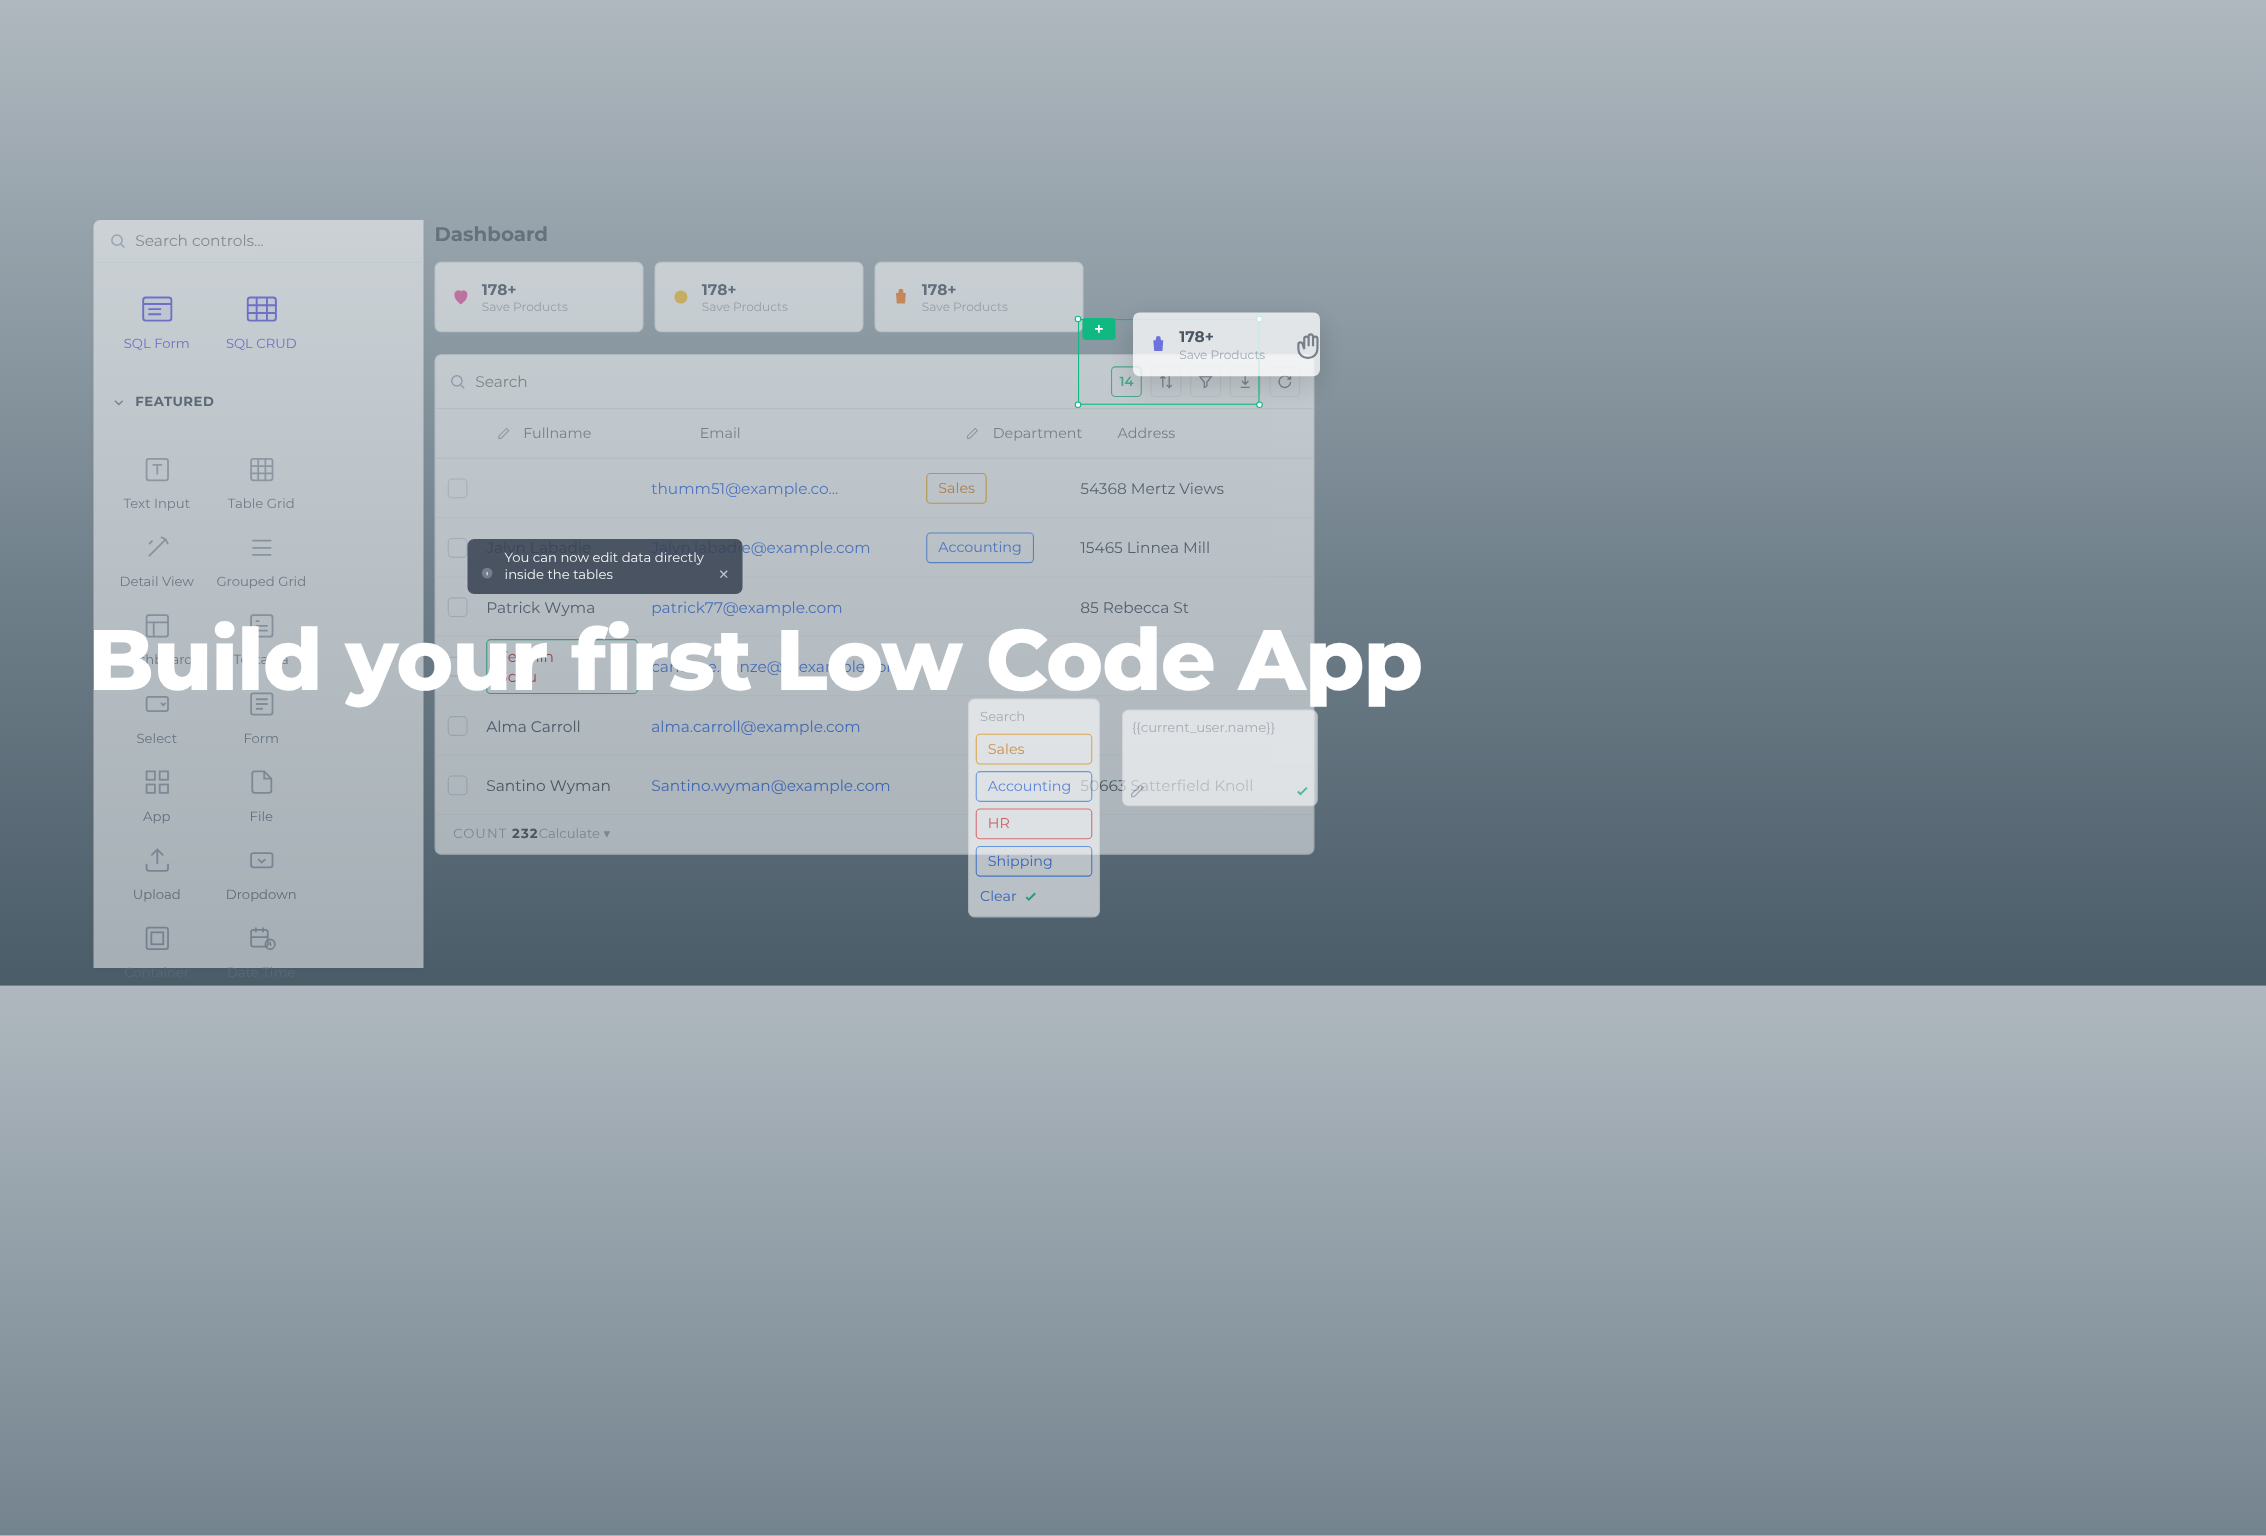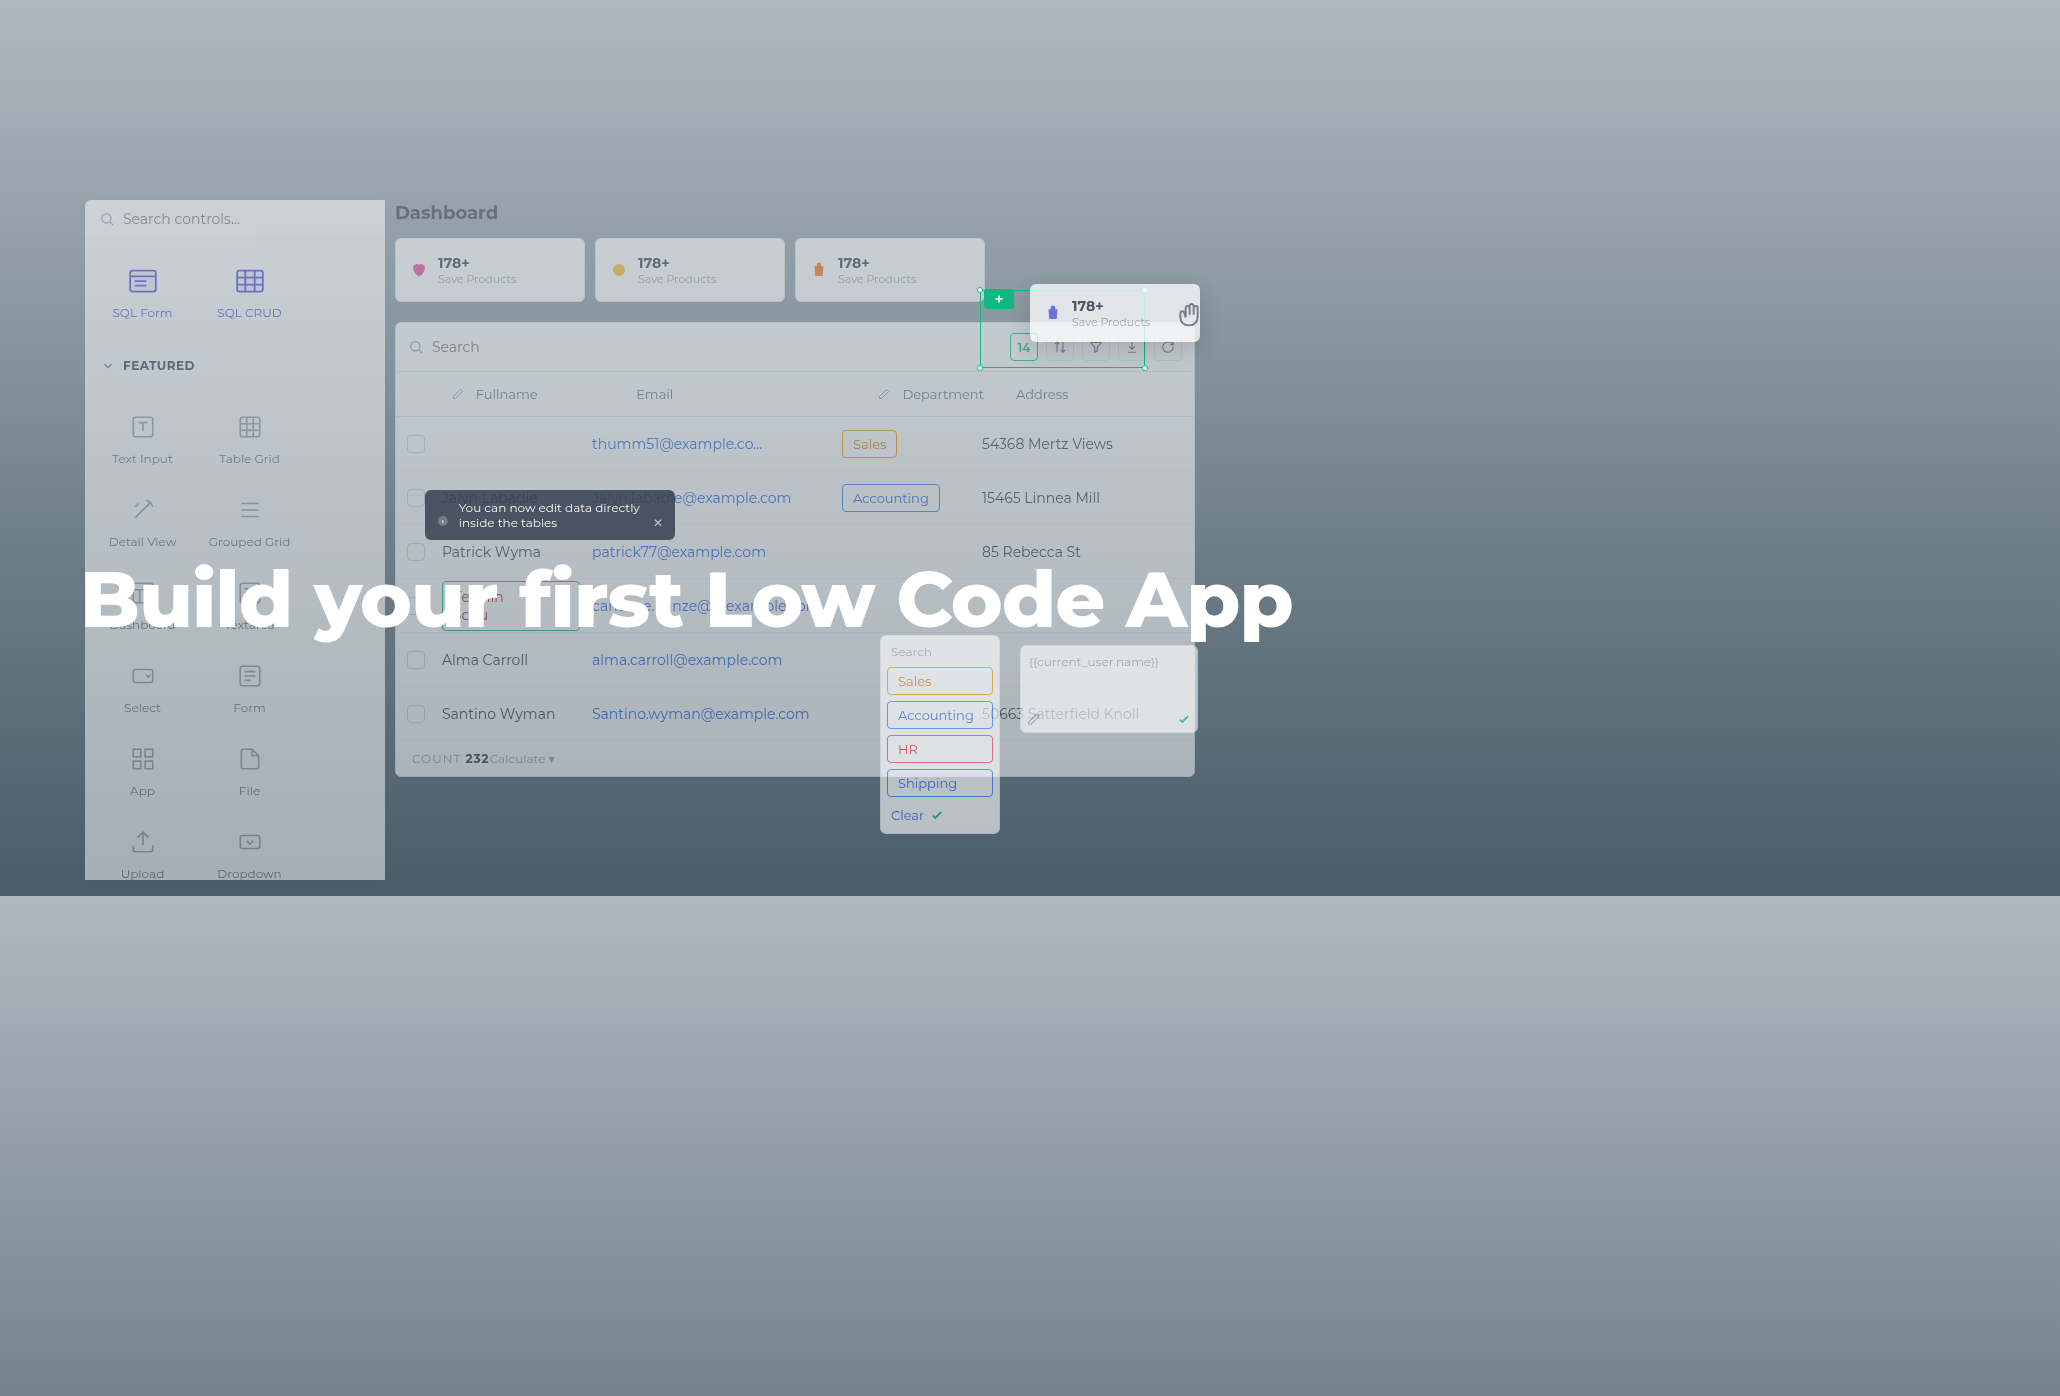--- a/index.html
+++ b/index.html
@@ -4,21 +4,21 @@
 <style>
 *{box-sizing:border-box;margin:0;padding:0;font-family:Montserrat,-apple-system,BlinkMacSystemFont,"Segoe UI",Roboto,sans-serif}
 body{width:1322px;height:896px;overflow:hidden;position:relative;background:linear-gradient(180deg,#afb8bf 0%,#8a98a1 35%,#6f7f8a 60%,#4a5c68 100%);border-radius:16px}
 .app{position:absolute;top:200px;left:85px;width:1120px;height:680px;display:flex;opacity:.5}
 .sidebar{width:300px;background:#fff;border-radius:6px 0 0 0;box-shadow:0 2px 8px rgba(0,0,0,.05)}
 .tabs{display:flex;border-bottom:1px solid #e5e7eb}
 .tab{padding:14px 18px;font-size:13px;font-weight:700;color:#374151;letter-spacing:.5px}
 .tab.market{color:#10b981;display:flex;align-items:center;gap:4px;font-weight:600}
 .search-row{display:flex;align-items:center;padding:10px 14px;gap:8px;border-bottom:1px solid #f3f4f6}
 .search-row input{border:none;outline:none;font-size:14px;color:#6b7280;flex:1;background:transparent}
-.grid-controls{display:flex;flex-wrap:wrap;padding:18px 10px;gap:12px}
+.grid-controls{display:flex;flex-wrap:wrap;padding:18px 10px;gap:0}
 .ctrl{width:95px;display:flex;flex-direction:column;align-items:center;gap:8px;padding:8px 4px}
 .ctrl-icon{width:32px;height:32px;display:flex;align-items:center;justify-content:center;color:#6b7280}
 .ctrl-label{font-size:12px;color:#6b7280;text-align:center}
 .sql-ctrl .ctrl-icon{color:#4f46e5}
 .sql-ctrl .ctrl-label{color:#4f46e5}
 .section-hdr{display:flex;align-items:center;gap:8px;padding:12px 16px;font-size:12px;font-weight:700;letter-spacing:.5px;color:#374151}
 .main{flex:1;padding:0 0 0 10px}
 .page-title{font-size:18px;font-weight:700;color:#374151;padding:2px 0 14px}
 .cards{display:flex;gap:10px}
 .card{width:190px;height:64px;background:#fff;border:1px solid #e5e7eb;border-radius:6px;display:flex;align-items:center;padding:0 14px;gap:10px}

